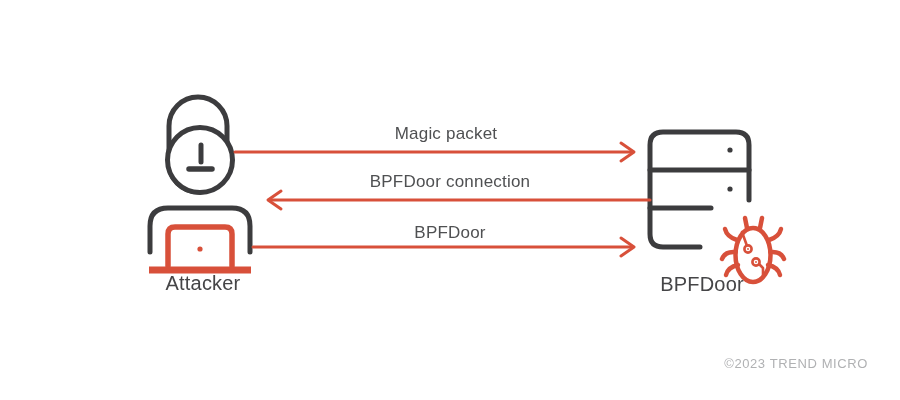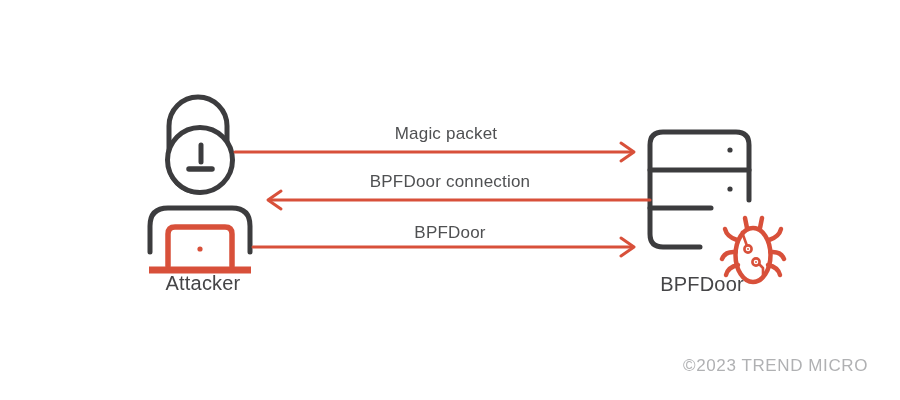--- a/index.html
+++ b/index.html
@@ -24,21 +24,21 @@
     text-align:center;
     font-size:20px;
     letter-spacing:.2px;
     color:#454547;
     line-height:23px;
   }
   .copyright{
     position:absolute;
     right:32px;
     top:356px;
-    font-size:17px;
+    font-size:13px;
     letter-spacing:.6px;
     color:#b0b1b3;
   }
 </style>
 </head>
 <body>
 
 <div class="stage">
 
   <svg width="900" height="400" viewBox="0 0 900 400">

